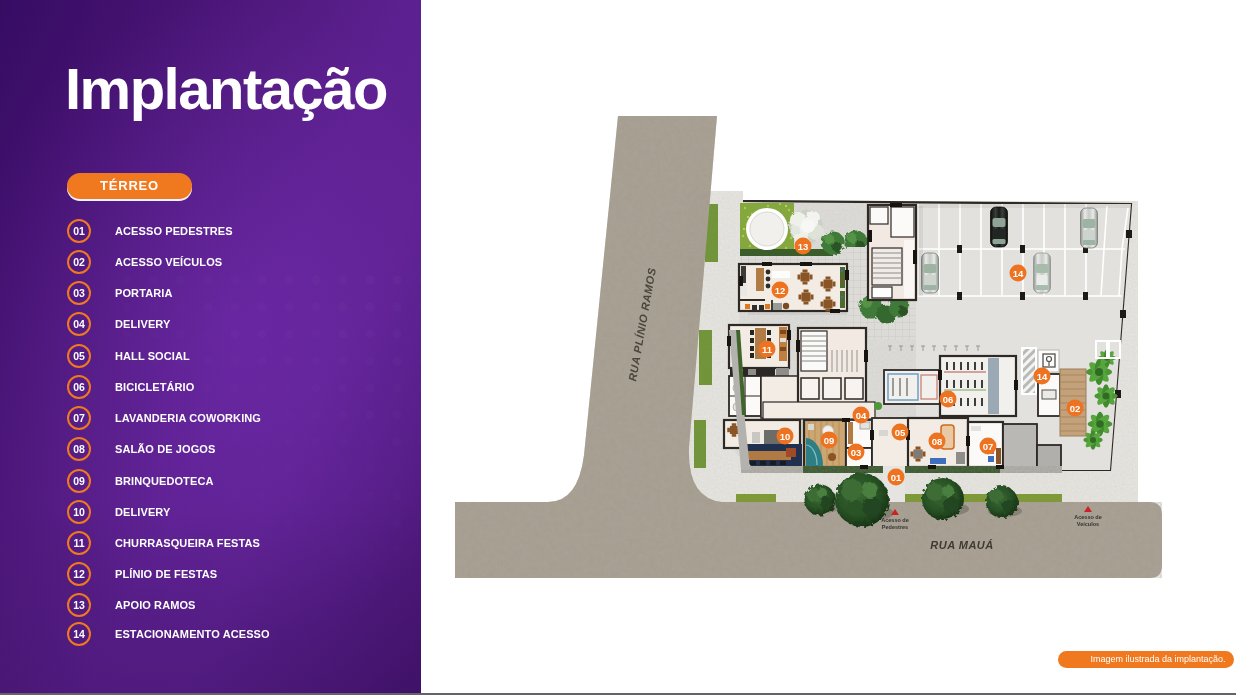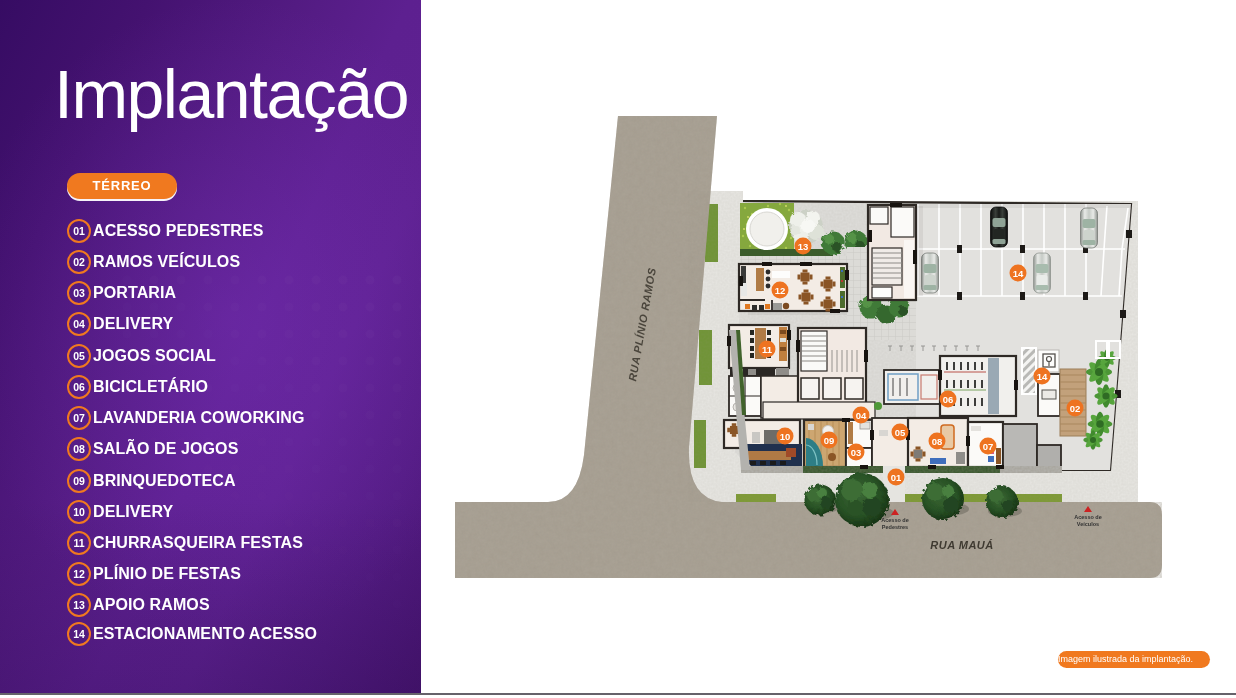--- a/index.html
+++ b/index.html
@@ -10,67 +10,67 @@
     background:
       linear-gradient(to bottom, rgba(30,5,60,0) 72%, rgba(30,5,60,0.22) 100%),
       radial-gradient(95% 68% at 55% 46%, rgba(130,55,200,0.33) 0%, rgba(130,55,200,0) 68%),
       linear-gradient(115deg,#360c63 0%,#441270 20%,#531b82 40%,#5d2090 55%,#5e2191 68%,#541c84 84%,#491573 100%);
   }
   .sidebar .dots{position:absolute;right:0;bottom:0;width:300px;height:420px;
     background-image:radial-gradient(circle at 6px 6px, rgba(255,255,255,0.025) 4px, rgba(255,255,255,0) 5px);
     background-size:27px 27px;
     -webkit-mask-image:linear-gradient(215deg,rgba(0,0,0,1),rgba(0,0,0,0) 75%);
   }
-  .title{position:absolute;left:54px;top:55px;color:#ffffff;
-    font-size:68px;font-weight:normal;letter-spacing:-1.5px;}
-  .btn{position:absolute;left:67px;top:173px;width:110px;height:26px;
+  .title{position:absolute;left:65px;top:55px;color:#ffffff;
+    font-size:58px;font-weight:bold;letter-spacing:-1.5px;}
+  .btn{position:absolute;left:67px;top:173px;width:125px;height:26px;
     background:#f0791f;border-radius:14px;color:#fff;font-size:13px;font-weight:bold;
     letter-spacing:0.8px;text-align:center;line-height:26px;
     box-shadow:0 2px 0 rgba(255,255,255,0.95);}
   .legend{position:absolute;left:0;top:0;}
   .item{position:absolute;left:67px;height:24px;display:flex;align-items:center;}
   .item .num{box-sizing:border-box;width:24px;height:24px;border:2px solid #f0791f;border-radius:50%;
     color:#fff;font-size:10.5px;font-weight:bold;text-align:center;line-height:20px;flex:0 0 24px;}
-  .item .txt{color:#fff;font-size:16px;font-weight:bold;letter-spacing:0.1px;margin-left:2px;white-space:nowrap;}
+  .item .txt{color:#fff;font-size:11px;font-weight:bold;letter-spacing:0.1px;margin-left:24px;white-space:nowrap;}
   .topline{position:absolute;left:421px;right:0;top:0;height:2px;background:#3c3c3c;}
   .bottomline{position:absolute;left:0;right:0;top:693px;height:2px;background:#66626a;}
   .map{position:absolute;left:421px;top:0;width:815px;height:698px;}
   .footpill{position:absolute;left:1058px;top:651px;width:152px;height:17px;border-radius:9px;
-    background:#f0791f;color:#fff;font-size:9px;line-height:17px;}
+    background:#f0791f;color:#fff;font-size:9px;text-align:center;line-height:17px;padding-left:24px;}
 </style>
 </head>
 <body>
 
   <div class="sidebar">
     <div class="dots"></div>
 
     <div class="title">Implantação</div>
 
     <div class="btn">TÉRREO</div>
 
     <div class="legend">
       <div class="item" style="top:219px">
         <span class="num">01</span>
         <span class="txt">ACESSO PEDESTRES</span>
       </div>
       <div class="item" style="top:250px">
         <span class="num">02</span>
-        <span class="txt">RAMOS VEÍCULOS</span>
+        <span class="txt">ACESSO VEÍCULOS</span>
       </div>
       <div class="item" style="top:281px">
         <span class="num">03</span>
         <span class="txt">PORTARIA</span>
       </div>
       <div class="item" style="top:312px">
         <span class="num">04</span>
         <span class="txt">DELIVERY</span>
       </div>
       <div class="item" style="top:344px">
         <span class="num">05</span>
-        <span class="txt">JOGOS SOCIAL</span>
+        <span class="txt">HALL SOCIAL</span>
       </div>
       <div class="item" style="top:375px">
         <span class="num">06</span>
         <span class="txt">BICICLETÁRIO</span>
       </div>
       <div class="item" style="top:406px">
         <span class="num">07</span>
         <span class="txt">LAVANDERIA COWORKING</span>
       </div>
       <div class="item" style="top:437px">

